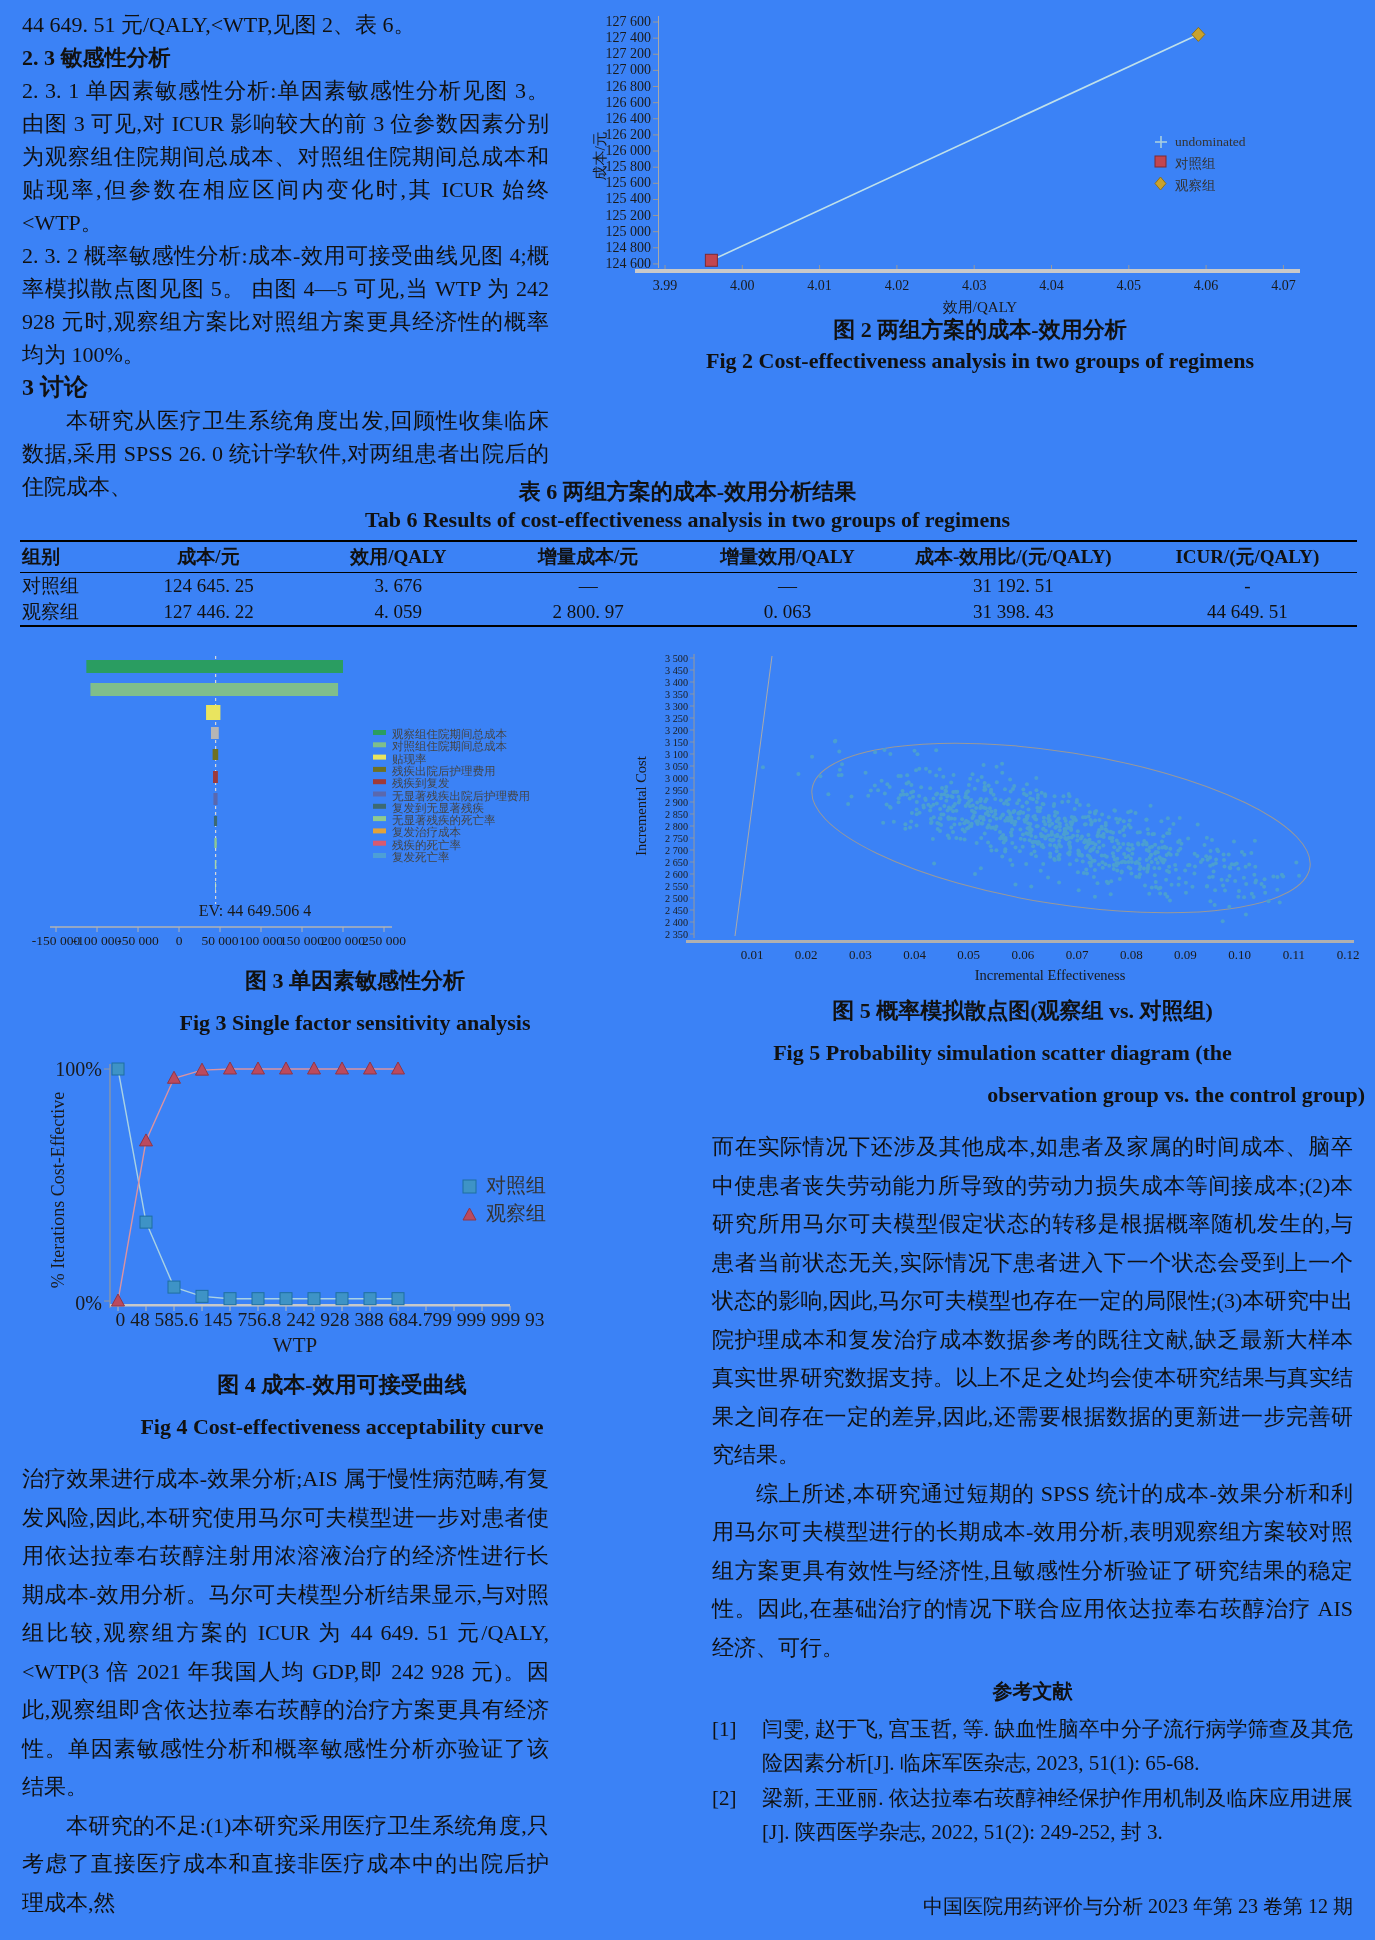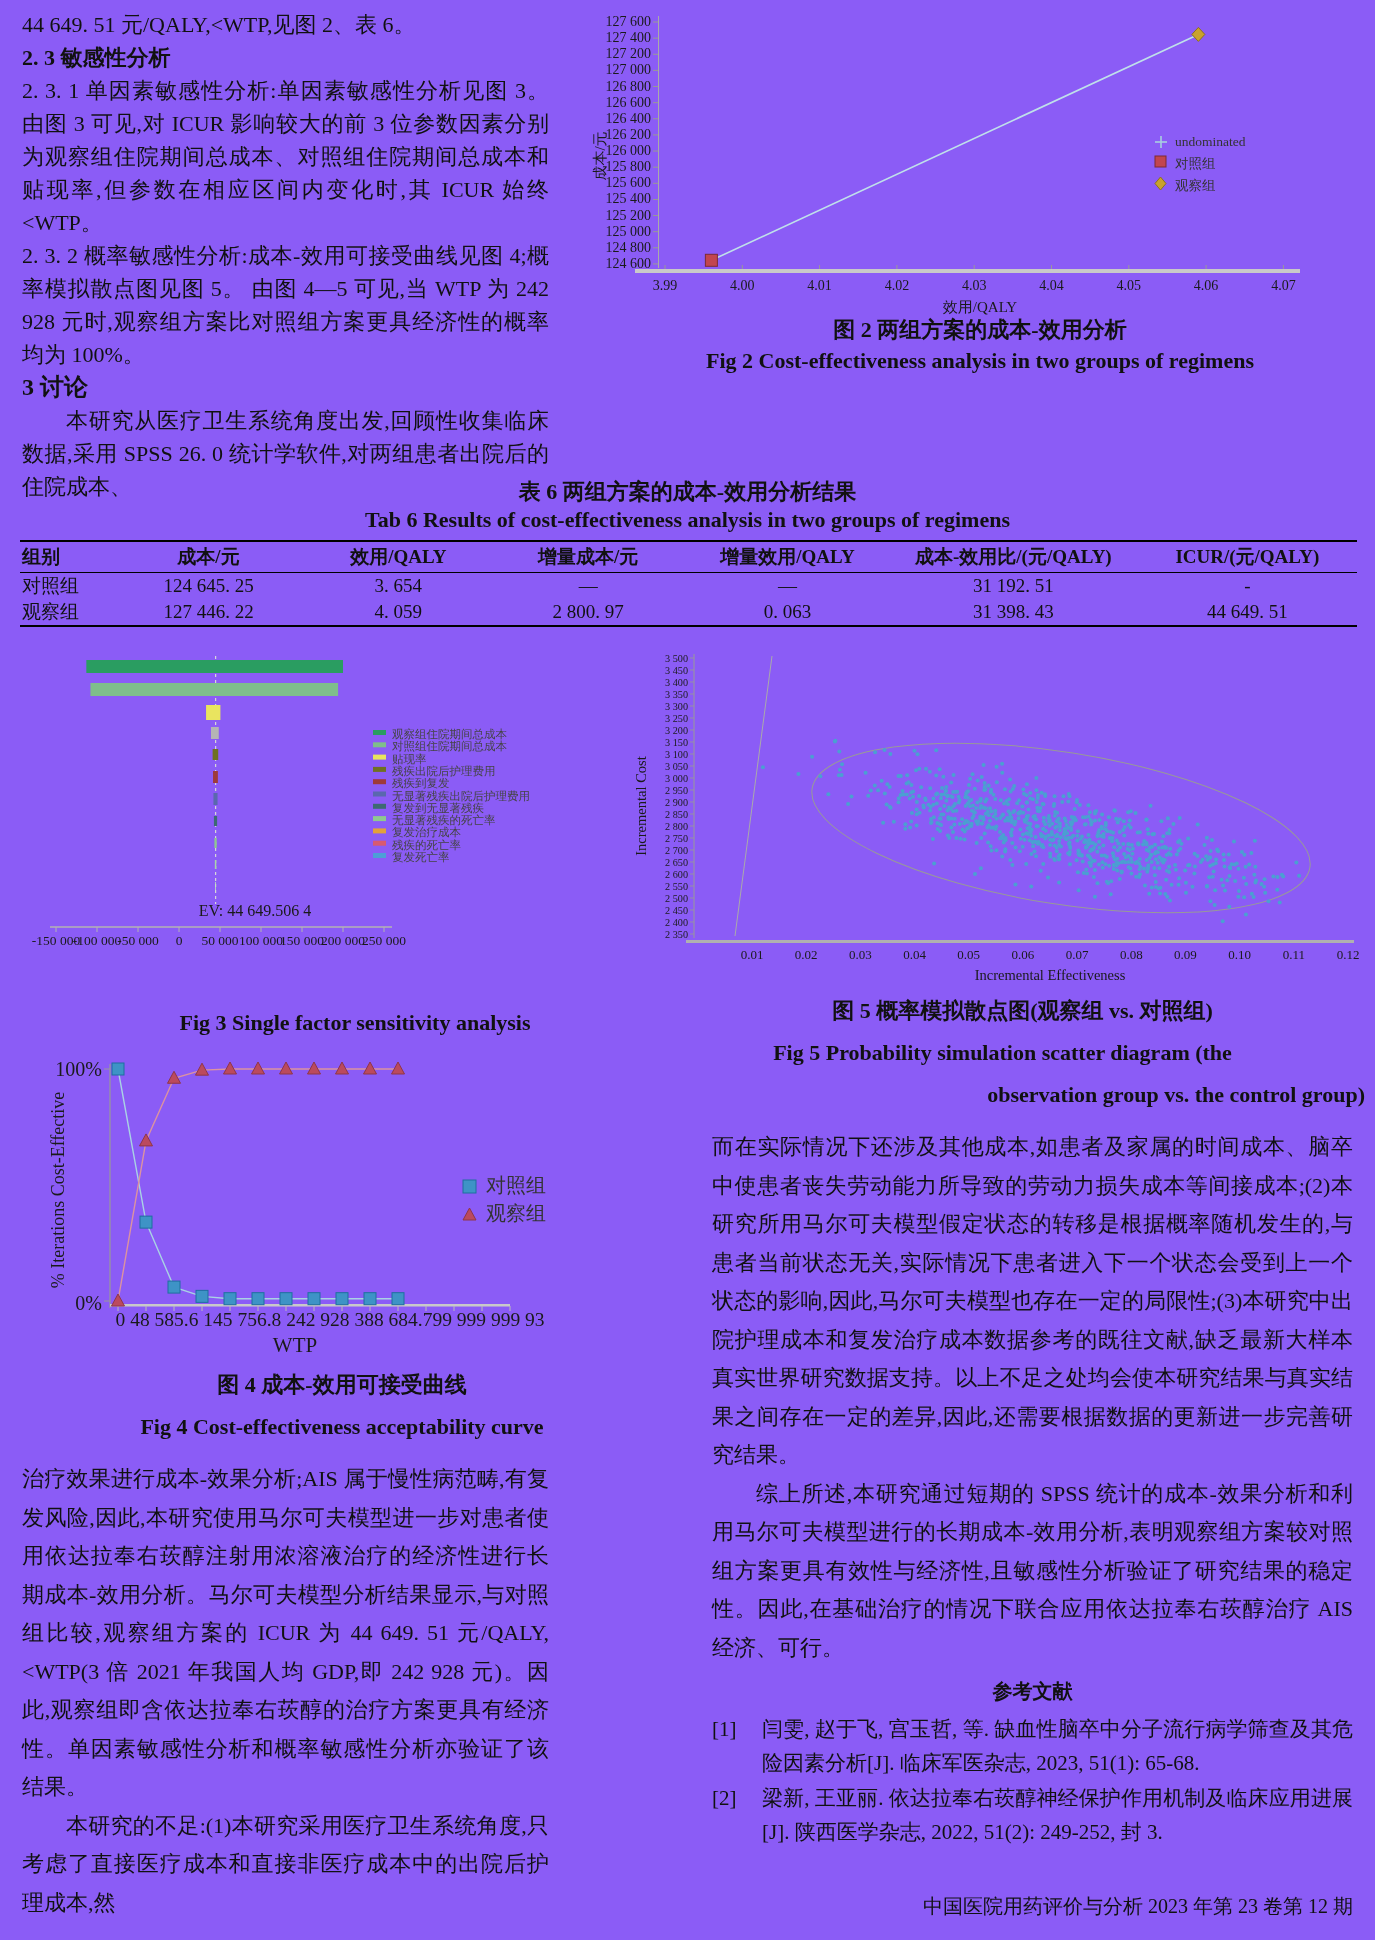--- a/index.html
+++ b/index.html
@@ -1,17 +1,17 @@
 <!DOCTYPE html>
 <html><head>
 <meta charset="utf-8">
 <style>
   html,body{margin:0;padding:0;background:#ffffff;}
   body{font-family:"Liberation Serif","DejaVu Serif",serif;color:#111;}
-  #page{position:relative;width:1375px;height:1940px;background:#8b5cf6;overflow:hidden;}
+  #page{position:relative;width:1375px;height:1940px;background:#3b82f6;overflow:hidden;}
   #page > *{position:absolute;}
   .b33{font-size:22px;line-height:33px;text-align:justify;margin:0;}
   .b38{font-size:22px;line-height:38.5px;text-align:justify;margin:0;}
   .bold{font-weight:bold;}
   .ind{text-indent:2em;}
   .caption{font-weight:bold;text-align:center;font-size:22px;line-height:26px;}
   .chart svg{display:block;}
   .refhead{font-size:20px;font-weight:bold;line-height:40px;margin-top:4px;text-align:center;}
   .ref-row{display:flex;font-size:21px;line-height:34px;margin-top:1px;}
   .ref-m{width:50px;flex:none;}
@@ -132,21 +132,21 @@
             <th>增量成本/元</th>
             <th>增量效用/QALY</th>
             <th>成本-效用比/(元/QALY)</th>
             <th>ICUR/(元/QALY)</th>
           </tr>
         </thead>
         <tbody>
           <tr>
             <td class="c0">对照组</td>
             <td>124 645. 25</td>
-            <td>3. 654</td>
+            <td>3. 676</td>
             <td>—</td>
             <td>—</td>
             <td>31 192. 51</td>
             <td>-</td>
           </tr>
           <tr>
             <td class="c0">观察组</td>
             <td>127 446. 22</td>
             <td>4. 059</td>
             <td>2 800. 97</td>
@@ -213,20 +213,21 @@
           <text x="362" y="176.10000000000002" font-size="11.5" text-anchor="start" fill="#444">无显著残疾的死亡率</text>
           <rect x="343" y="180.4" width="13" height="5" fill="#e2a23b"></rect>
           <text x="362" y="188.4" font-size="11.5" text-anchor="start" fill="#444">复发治疗成本</text>
           <rect x="343" y="192.7" width="13" height="5" fill="#d85a70"></rect>
           <text x="362" y="200.7" font-size="11.5" text-anchor="start" fill="#444">残疾的死亡率</text>
           <rect x="343" y="205" width="13" height="5" fill="#4d9fd6"></rect>
           <text x="362" y="213" font-size="11.5" text-anchor="start" fill="#444">复发死亡率</text>
         </g>
       </svg>
     </div>
+  <div class="caption" style="left:30px;top:968px;width:650px;">图 3   单因素敏感性分析</div>
   <div class="caption" style="left:30px;top:1010px;width:650px;">Fig 3   Single factor sensitivity analysis</div>
 
   <div class="chart" style="left:630px;top:646px;width:745px;height:345px;">
       <svg width="745" height="345">
         <text x="58" y="15.5" font-size="10.2" text-anchor="end" fill="#1a1a1a">3 500</text>
         <line x1="60" y1="12" x2="64" y2="12" stroke="#999" stroke-width="0.8"></line>
         <text x="58" y="27.5" font-size="10.2" text-anchor="end" fill="#1a1a1a">3 450</text>
         <line x1="60" y1="24" x2="64" y2="24" stroke="#999" stroke-width="0.8"></line>
         <text x="58" y="39.5" font-size="10.2" text-anchor="end" fill="#1a1a1a">3 400</text>
         <line x1="60" y1="36" x2="64" y2="36" stroke="#999" stroke-width="0.8"></line>

